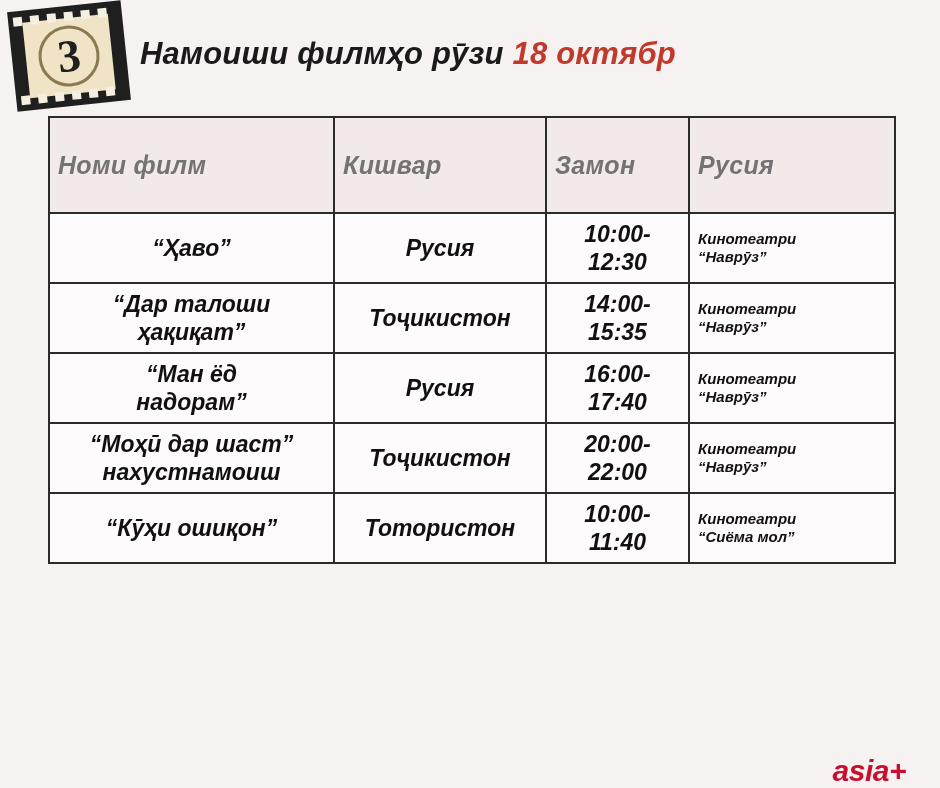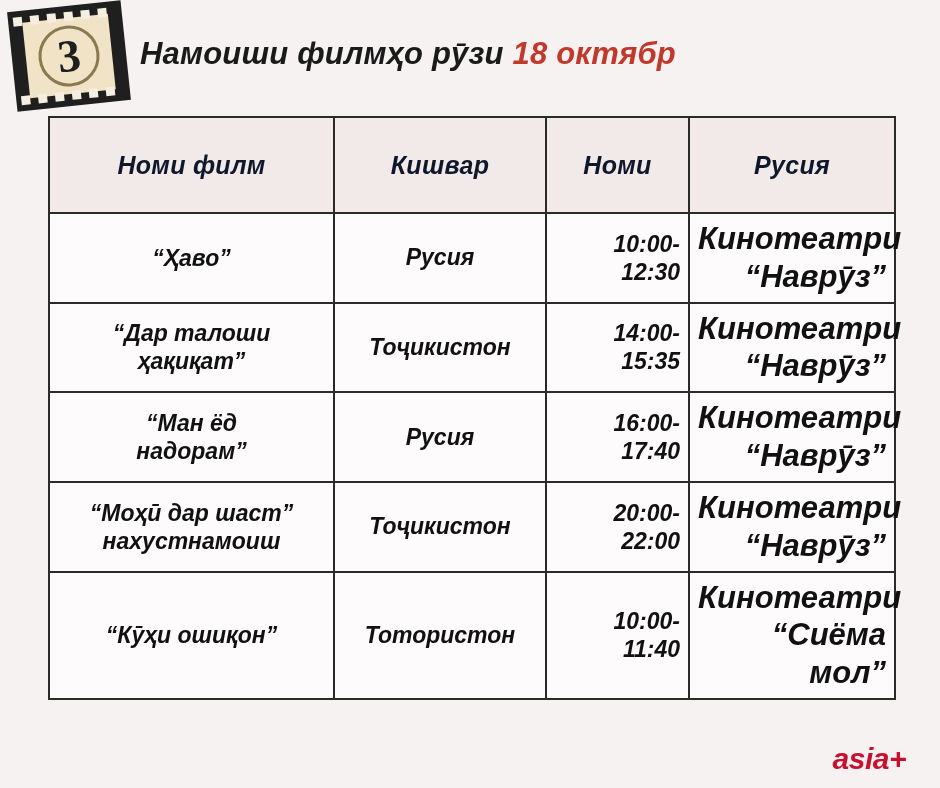--- a/index.html
+++ b/index.html
@@ -65,23 +65,23 @@
   table.schedule td {
     border: 2px solid #2b2b2b;
     padding: 6px 8px;
     vertical-align: middle;
     font-style: italic;
     font-weight: bold;
   }
 
   table.schedule thead th {
     background: #f2e9e9;
-    color: #0f172a;
+    color: #737373;
     font-size: 25px;
-    text-align: center;
+    text-align: left;
     height: 82px;
     letter-spacing: 0.3px;
   }
 
   col.c-name  { width: 285px; }
   col.c-country { width: 212px; }
   col.c-time  { width: 143px; }
   col.c-place { width: 206px; }
 
   td.cell-name {
@@ -89,42 +89,42 @@
     font-size: 23px;
     color: #111;
     line-height: 1.22;
   }
   td.cell-country {
     text-align: center;
     font-size: 23px;
     color: #111;
   }
   td.cell-time {
-    text-align: right;
+    text-align: center;
     font-size: 23px;
     color: #111;
     line-height: 1.22;
     padding-left: 10px;
   }
   td.cell-place {
-    text-align: right;
-    font-size: 31px;
+    text-align: left;
+    font-size: 15px;
     color: #111;
     line-height: 1.22;
   }
 
   tr.row { height: 60px; }
 
   .nowrap { white-space: nowrap; }
 
   
   .brand {
     position: absolute;
     right: 34px;
-    bottom: 12px;
+    bottom: 0;
     font-size: 30px;
     font-weight: bold;
     font-style: italic;
     color: #c8102e;
     letter-spacing: -0.5px;
   }
 </style>
 </head>
 <body>
 
@@ -164,21 +164,21 @@
     <colgroup>
       <col class="c-name">
       <col class="c-country">
       <col class="c-time">
       <col class="c-place">
     </colgroup>
     <thead>
       <tr>
         <th>Номи филм</th>
         <th>Кишвар</th>
-        <th>Номи</th>
+        <th>Замон</th>
         <th>Русия</th>
       </tr>
     </thead>
     <tbody>
 
       <tr class="row">
         <td class="cell-name">
           <div class="nowrap">“Ҳаво”</div>
         </td>
         <td class="cell-country">Русия</td>

